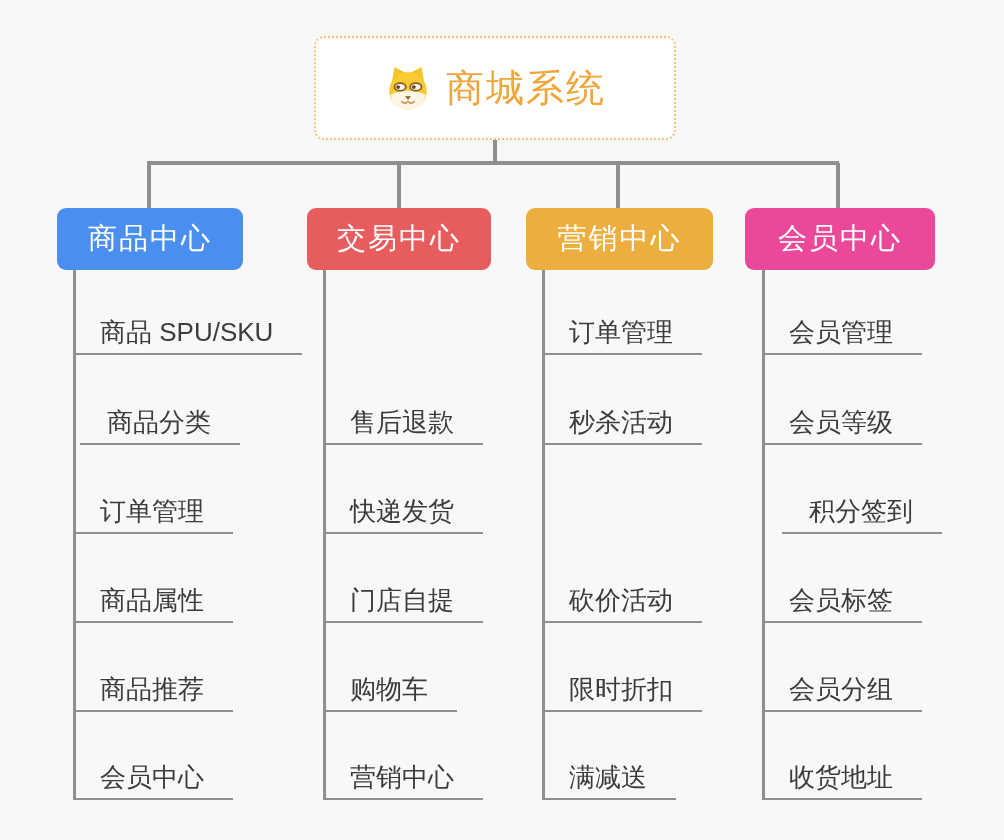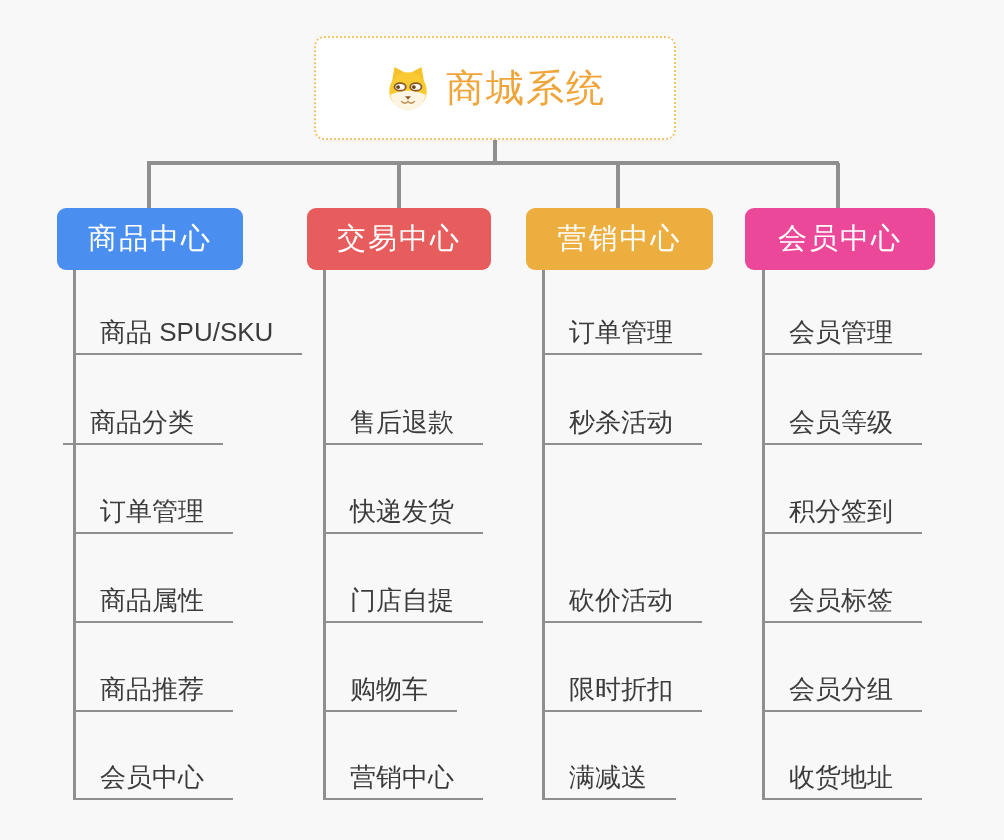--- a/index.html
+++ b/index.html
@@ -94,38 +94,38 @@
     <span class="cat-label">交易中心</span>
   </div>
   <div class="cat" style="left: 526px; width: 187px; background-color: rgb(236, 174, 62);">
     <span class="cat-label">营销中心</span>
   </div>
   <div class="cat" style="left: 745px; width: 190px; background-color: #ec4899;">
     <span class="cat-label">会员中心</span>
   </div>
 
   <div class="item" style="left:73px;top:319px">商品 SPU/SKU</div>
-  <div class="item" style="left:63px;top:409px">商品分类</div>
+  <div class="item" style="left:80px;top:409px">商品分类</div>
   <div class="item" style="left:73px;top:498px">订单管理</div>
   <div class="item" style="left:73px;top:587px">商品属性</div>
   <div class="item" style="left:73px;top:676px">商品推荐</div>
   <div class="item" style="left:73px;top:764px">会员中心</div>
 
   <div class="item" style="left:323px;top:409px">售后退款</div>
   <div class="item" style="left:323px;top:498px">快递发货</div>
   <div class="item" style="left:323px;top:587px">门店自提</div>
   <div class="item" style="left:323px;top:676px">购物车</div>
   <div class="item" style="left:323px;top:764px">营销中心</div>
 
   <div class="item" style="left:542px;top:319px">订单管理</div>
   <div class="item" style="left:542px;top:409px">秒杀活动</div>
   <div class="item" style="left:542px;top:587px">砍价活动</div>
   <div class="item" style="left:542px;top:676px">限时折扣</div>
   <div class="item" style="left:542px;top:764px">满减送</div>
 
   <div class="item" style="left:762px;top:319px">会员管理</div>
   <div class="item" style="left:762px;top:409px">会员等级</div>
-  <div class="item" style="left:762px;top:498px">积分签到</div>
+  <div class="item" style="left:782px;top:498px">积分签到</div>
   <div class="item" style="left:762px;top:587px">会员标签</div>
   <div class="item" style="left:762px;top:676px">会员分组</div>
   <div class="item" style="left:762px;top:764px">收货地址</div>
 
 </div>
 
 </body></html>

